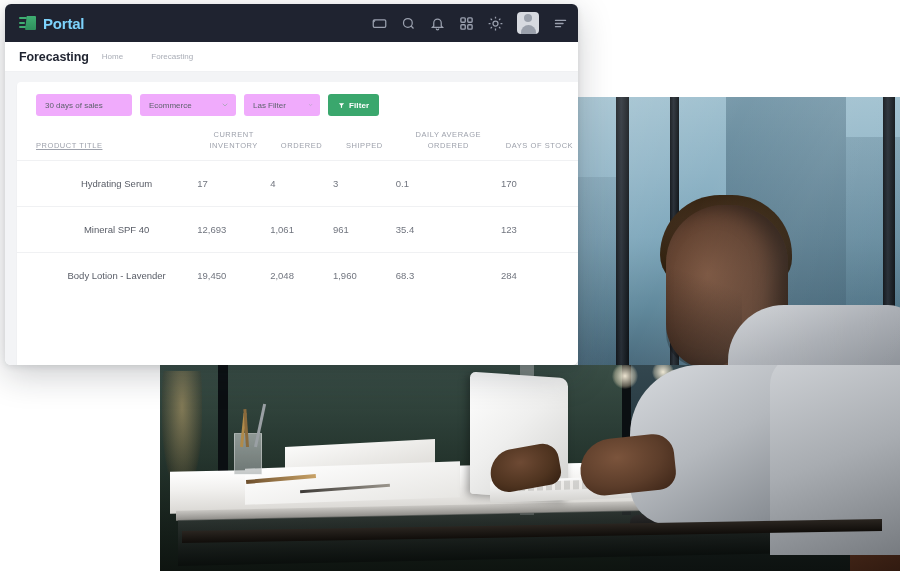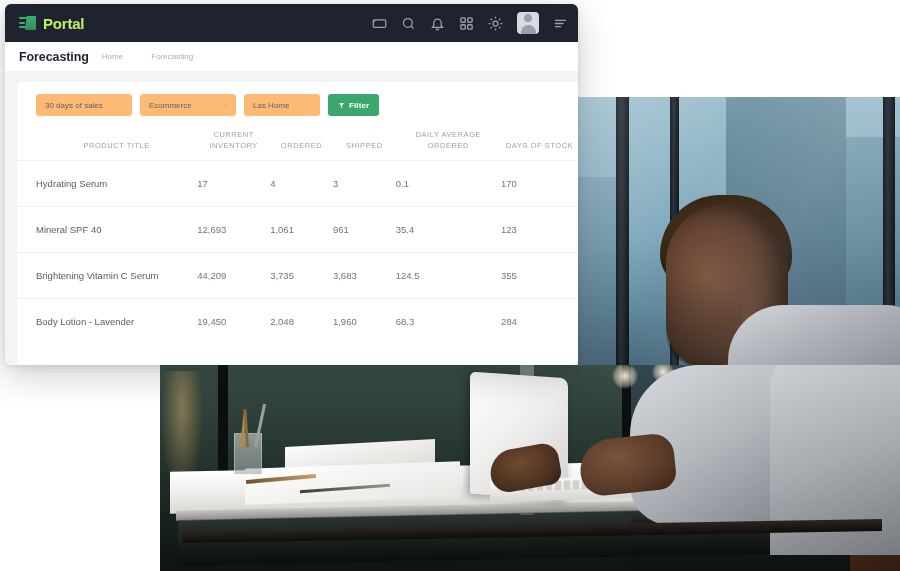--- a/index.html
+++ b/index.html
@@ -220,21 +220,21 @@
     clip-path: polygon(16% 0, 100% 0, 100% 100%, 0 100%);
   }
   #logo-mark i {
     position: absolute; left: 0; height: 2px; background: #3fae72; border-radius: 1px;
     display: block;
   }
   #logo-mark i:nth-of-type(1) { top: 1px;  width: 8px; }
   #logo-mark i:nth-of-type(2) { top: 5.5px;width: 6px; }
   #logo-mark i:nth-of-type(3) { top: 10px; width: 9px; }
   #brand-name {
-    color: #bef264; font-size: 15px; font-weight: 700; letter-spacing: -.2px;
+    color: #7dd3fc; font-size: 15px; font-weight: 700; letter-spacing: -.2px;
   }
   #topbar-actions {
     margin-left: auto; display: flex; align-items: center; gap: 14px;
   }
   .tb-icon {
     width: 15px; height: 15px; color: #9aa0ae;
     display: flex; align-items: center; justify-content: center;
   }
   .tb-icon svg { width: 100%; height: 100%; display: block; }
   #avatar {
@@ -281,21 +281,21 @@
   }
   #search-box .mag { width: 9px; height: 9px; color: #b6b9c1; flex: none; }
   #search-box .mag svg { width: 100%; height: 100%; display: block; }
   #search-input {
     border: 0; background: transparent; outline: none;
     font-family: "Liberation Sans", sans-serif; font-size: 8.5px; color: #6e727c; width: 100%;
   }
   #search-input::placeholder { color: #b0b4bd; }
 
   .select {
-    height: 22px; background: #fdba74; border-radius: 3px;
+    height: 22px; background: #f0abfc; border-radius: 3px;
     display: flex; align-items: center; padding: 0 7px 0 9px;
     font-size: 8px; color: #5d626c; gap: 22px;
   }
   .select .lbl { white-space: nowrap; }
   .select .chev { margin-left: auto; width: 8px; height: 8px; color: #a3a7b1; }
   .select .chev svg { width: 100%; height: 100%; display: block; }
   #sel-range { width: 96px; }
   #sel-channel { width: 96px; text-align: right; }
   #sel-location { width: 76px; }
 
@@ -308,27 +308,27 @@
   #filter-btn .funnel svg { width: 100%; height: 100%; display: block; }
   #filter-btn .lbl { color: #ffffff; font-size: 8px; font-weight: 600; letter-spacing: .1px; }
 
   
   #table { width: 100%; border-collapse: collapse; margin-top: 14px; }
   #table th {
     font-size: 7.5px; font-weight: 400; letter-spacing: .55px;
     color: #9ea2ac; text-transform: uppercase;
     vertical-align: bottom; padding: 0 0 8px 0; line-height: 1.45;
   }
-  #table th.c-title { text-align: center; padding-left: 19px; width: 178px; }
+  #table th.c-title { text-align: left; padding-left: 19px; width: 178px; text-decoration: underline; }
   #table th.c-num { text-align: center; }
   #table td {
     font-size: 9.5px; color: #71757f; padding: 17px 0;
     border-top: 1px solid #f0f1f3; 
   }
-  #table td.c-title { text-align: left; padding-left: 19px; color: #585c66; }
+  #table td.c-title { text-align: center; padding-left: 19px; color: #585c66; }
   .w-inv { width: 72px; } .w-ord { width: 62px; }
   .w-shp { width: 62px; } .w-avg { width: 104px; } .w-dos { width: 76px; }
 </style>
 </head>
 <body>
 
 <div id="stage">
 
   <div class="photo" id="photo-top">
     <div class="win-sky"></div>
@@ -465,21 +465,21 @@
           <div class="select" id="sel-channel">
             <span class="lbl">Ecommerce</span>
             <span class="chev">
               <svg viewBox="0 0 24 24" fill="none" stroke="currentColor" stroke-width="2.4" stroke-linecap="round">
                   <path d="M6 9l6 6 6-6"></path>
                 </svg>
             </span>
           </div>
 
           <div class="select" id="sel-location">
-            <span class="lbl">Las Home</span>
+            <span class="lbl">Las Filter</span>
             <span class="chev">
               <svg viewBox="0 0 24 24" fill="none" stroke="currentColor" stroke-width="2.4" stroke-linecap="round">
                   <path d="M6 9l6 6 6-6"></path>
                 </svg>
             </span>
           </div>
 
           <button id="filter-btn">
             <span class="funnel">
               <svg viewBox="0 0 24 24" fill="currentColor">
@@ -512,28 +512,20 @@
             </tr>
             <tr>
               <td class="c-title">Mineral SPF 40</td>
               <td>12,693</td>
               <td>1,061</td>
               <td>961</td>
               <td>35.4</td>
               <td>123</td>
             </tr>
             <tr>
-              <td class="c-title">Brightening Vitamin C Serum</td>
-              <td>44,209</td>
-              <td>3,735</td>
-              <td>3,683</td>
-              <td>124.5</td>
-              <td>355</td>
-            </tr>
-            <tr>
               <td class="c-title">Body Lotion - Lavender</td>
               <td>19,450</td>
               <td>2,048</td>
               <td>1,960</td>
               <td>68.3</td>
               <td>284</td>
             </tr>
           </tbody>
         </table>
 

